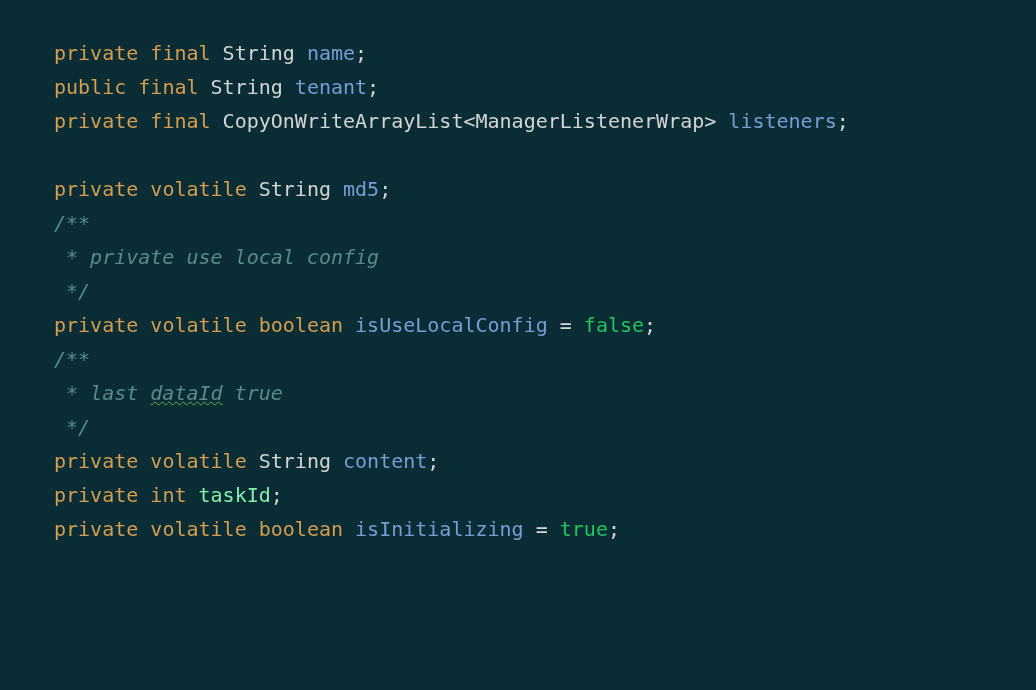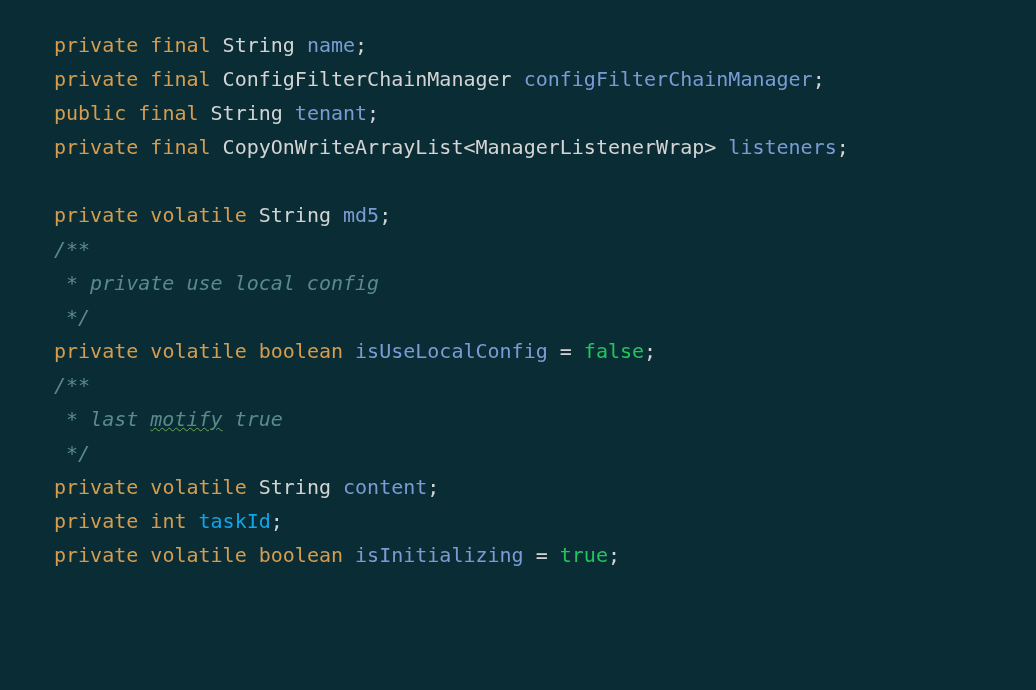--- a/index.html
+++ b/index.html
@@ -10,64 +10,64 @@
       line-height: 1.7;
       color: #c0c0c0;
       padding: 0;
       width: 1036px;
       height: 690px;
       overflow: hidden;
     }
     .code-area {
       padding-left: 54px;
       padding-top: 28px;
+      margin-top: 8px;
     }
     .line { white-space: pre; }
     .blank-line { height: 34px; }
     .kw-access { color: #d69d4e; font-weight: 500; }
     .kw-mod { color: #d69d4e; font-weight: 500; }
     .type { color: #d4d4d4; }
     .ident { color: #7a9cd4; }
-    .field { color: #0ea5e9; }
+    .field { color: #86efac; }
     .punct { color: #d4d4d4; }
     .op { color: #d4d4d4; }
     .literal { color: #22c55e; }
     .comment { color: #5a8a8a; font-style: italic; }
     .warn-underline {
       text-decoration: underline wavy #6aa84f;
       text-decoration-thickness: 1px;
     }
   </style>
 </head>
 <body>
 
 <div class="code-area">
 
 <div class="line"><span class="kw-access">private</span> <span class="kw-mod">final</span> <span class="type">String</span> <span class="ident">name</span><span class="punct">;</span></div>
 
-<div class="line"><span class="kw-access">private</span> <span class="kw-mod">final</span> <span class="type">ConfigFilterChainManager</span> <span class="ident">configFilterChainManager</span><span class="punct">;</span></div>
 
 
 
 <div class="line"><span class="kw-access">public</span> <span class="kw-mod">final</span> <span class="type">String</span> <span class="ident">tenant</span><span class="punct">;</span></div>
 
 <div class="line"><span class="kw-access">private</span> <span class="kw-mod">final</span> <span class="type">CopyOnWriteArrayList&lt;</span><span class="type">ManagerListenerWrap</span><span class="type">&gt;</span> <span class="ident">listeners</span><span class="punct">;</span></div>
 
 <div class="blank-line"></div>
 
 <div class="line"><span class="kw-access">private</span> <span class="kw-mod">volatile</span> <span class="type">String</span> <span class="ident">md5</span><span class="punct">;</span></div>
 
 <div class="line"><span class="comment">/**</span></div>
 <div class="line"><span class="comment"> * private use local config</span></div>
 <div class="line"><span class="comment"> */</span></div>
 
 <div class="line"><span class="kw-access">private</span> <span class="kw-mod">volatile</span> <span class="kw-mod">boolean</span> <span class="ident">isUseLocalConfig</span><span class="op"> = </span><span class="literal">false</span><span class="punct">;</span></div>
 
 <div class="line"><span class="comment">/**</span></div>
-<div class="line"><span class="comment"> * last </span><span class="comment warn-underline">motify</span><span class="comment"> true</span></div>
+<div class="line"><span class="comment"> * last </span><span class="comment warn-underline">dataId</span><span class="comment"> true</span></div>
 <div class="line"><span class="comment"> */</span></div>
 
 
 <div class="line"><span class="kw-access">private</span> <span class="kw-mod">volatile</span> <span class="type">String</span> <span class="ident">content</span><span class="punct">;</span></div>
 
 <div class="line"><span class="kw-access">private</span> <span class="kw-mod">int</span> <span class="field">taskId</span><span class="punct">;</span></div>
 
 <div class="line"><span class="kw-access">private</span> <span class="kw-mod">volatile</span> <span class="kw-mod">boolean</span> <span class="ident">isInitializing</span><span class="op"> = </span><span class="literal">true</span><span class="punct">;</span></div>
 
 </div>

